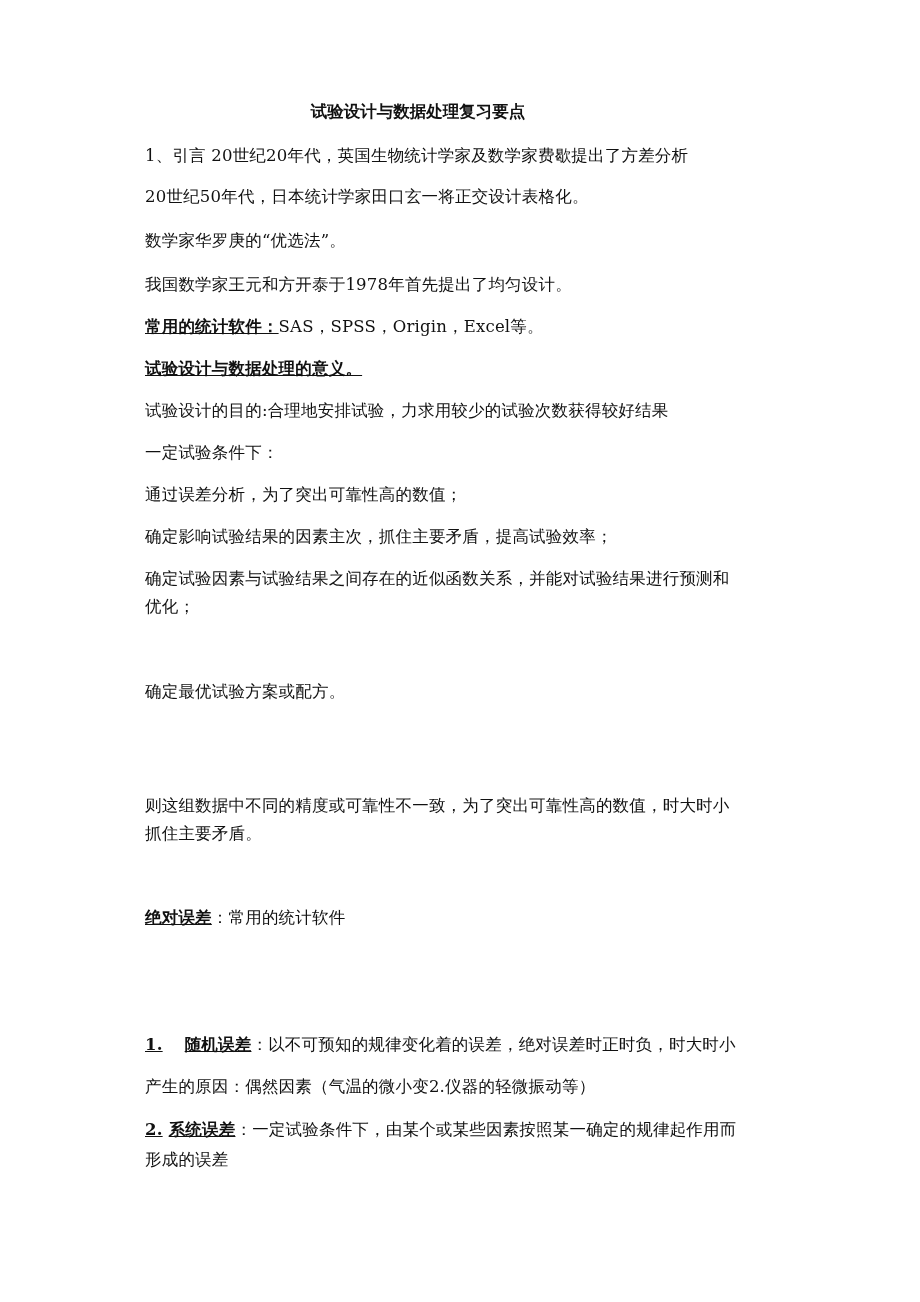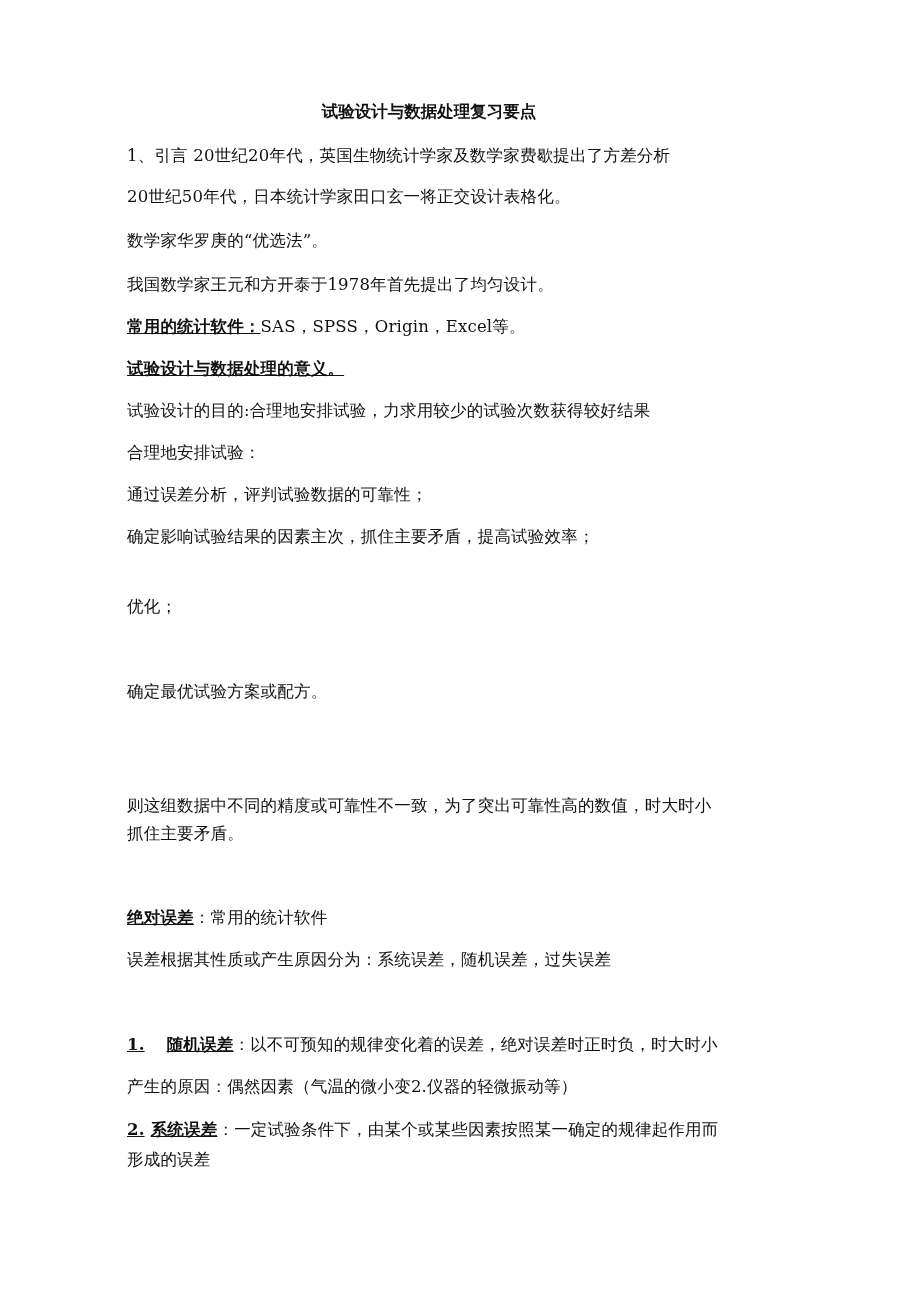--- a/index.html
+++ b/index.html
@@ -3,26 +3,26 @@
 <meta charset="utf-8">
 <style>
   html, body { margin: 0; padding: 0; background: #ffffff; }
   body {
     width: 920px; height: 1302px; position: relative; overflow: hidden;
     font-family: "DejaVu Serif", "Liberation Serif", serif;
     color: #111111;
   }
   .page { position: absolute; left: 0; top: 0; width: 920px; height: 1302px; background: #fff; }
   .line {
-    position: absolute; left: 127px; white-space: nowrap;
+    position: absolute; left: 145px; white-space: nowrap;
     font-size: 16.5px; line-height: 20px; letter-spacing: 0.2px;
   }
   .title {
     position: absolute; left: 0; width: 836px; top: 101px; text-align: center;
-    font-size: 16.5px; font-weight: bold; line-height: 22px; margin-left: 11px;
+    font-size: 16.5px; font-weight: bold; line-height: 22px;
   }
   .b { font-weight: bold; text-decoration: underline; }
 </style>
 </head>
 <body>
 
 <div class="page">
 
   <div class="title">试验设计与数据处理复习要点</div>
 
@@ -30,33 +30,33 @@
   <div class="line" style="top:187px">20世纪50年代，日本统计学家田口玄一将正交设计表格化。</div>
   <div class="line" style="top:231px">数学家华罗庚的“优选法”。</div>
   <div class="line" style="top:275px">我国数学家王元和方开泰于1978年首先提出了均匀设计。</div>
 
   <div class="line" style="top:317px">
     <span class="b">常用的统计软件：</span><span>SAS，SPSS，Origin，Excel等。</span>
   </div>
 
   <div class="line b" style="top:359px">试验设计与数据处理的意义。</div>
   <div class="line" style="top:401px">试验设计的目的:合理地安排试验，力求用较少的试验次数获得较好结果</div>
-  <div class="line" style="top:443px">合理地安排试验：</div>
-  <div class="line" style="top:485px">通过误差分析，评判试验数据的可靠性；</div>
+  <div class="line" style="top:443px">一定试验条件下：</div>
+  <div class="line" style="top:485px">通过误差分析，为了突出可靠性高的数值；</div>
   <div class="line" style="top:527px">确定影响试验结果的因素主次，抓住主要矛盾，提高试验效率；</div>
+  <div class="line" style="top:569px">确定试验因素与试验结果之间存在的近似函数关系，并能对试验结果进行预测和</div>
   <div class="line" style="top:597px">优化；</div>
   <div class="line" style="top:682px">确定最优试验方案或配方。</div>
 
   <div class="line" style="top:796px">则这组数据中不同的精度或可靠性不一致，为了突出可靠性高的数值，时大时小</div>
   <div class="line" style="top:824px">抓住主要矛盾。</div>
 
   <div class="line" style="top:908px">
     <span class="b">绝对误差</span><span>：常用的统计软件</span>
   </div>
-  <div class="line" style="top:950px">误差根据其性质或产生原因分为：系统误差，随机误差，过失误差</div>
 
   <div class="line" style="top:1035px">
     <span class="b">1.</span><span style="display:inline-block;width:22px"></span><span class="b">随机误差</span><span>：以不可预知的规律变化着的误差，绝对误差时正时负，时大时小</span>
   </div>
   <div class="line" style="top:1077px">产生的原因：偶然因素（气温的微小变2.仪器的轻微振动等）</div>
 
   <div class="line" style="top:1120px">
     <span class="b">2.</span><span style="display:inline-block;width:6px"></span><span class="b">系统误差</span><span>：一定试验条件下，由某个或某些因素按照某一确定的规律起作用而</span>
   </div>
   <div class="line" style="top:1150px">形成的误差</div>

